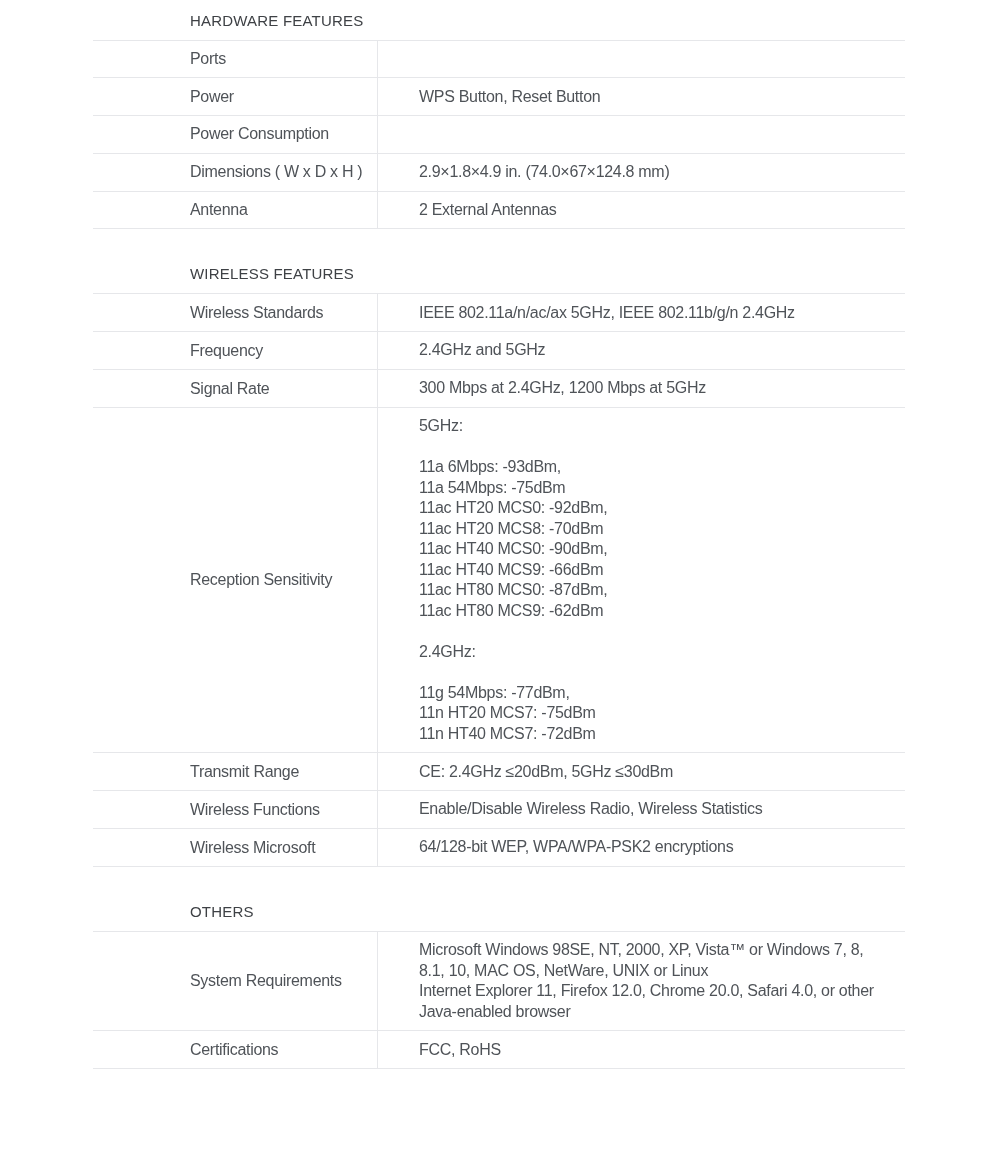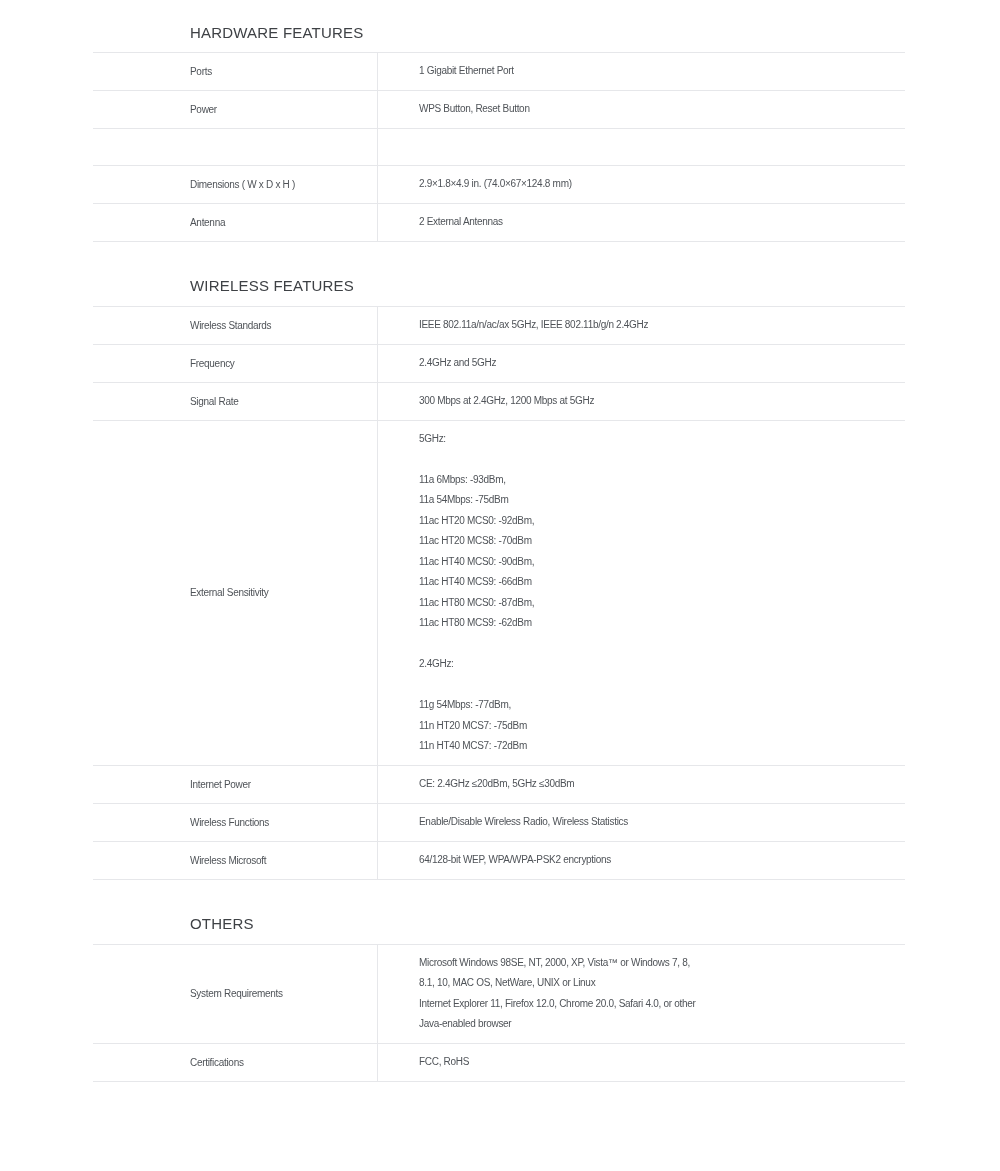--- a/index.html
+++ b/index.html
@@ -13,21 +13,20 @@
   body{
     width:1000px;
     height:1171px;
     background:var(--bg);
     font-family:"Liberation Sans", sans-serif;
     overflow:hidden;
   }
   .spec{
     margin-left:93px;
     width:812px;
-    padding-top:12px;
   }
   .section + .section{ margin-top:24px; }
   .section-title{
     margin:0;
     height:40px;
     display:flex;
     align-items:center;
     padding-left:97px;
     font-size:15px;
     font-weight:500;
@@ -46,21 +45,21 @@
     bottom:0;
     width:1px;
     background:var(--border);
   }
   .row{
     display:flex;
     min-height:37.4px;
     border-bottom:1px solid var(--border);
   }
   .cell{
-    font-size:10px;
+    font-size:16px;
     letter-spacing:-0.3px;
     color:var(--text);
   }
   .label{
     width:284px;
     flex:0 0 284px;
     padding-left:97px;
     display:flex;
     align-items:center;
   }
@@ -74,29 +73,29 @@
 </style>
 </head>
 <body>
 
 <main class="spec" id="sections-root">
   <section class="section">
     <h2 class="section-title">HARDWARE FEATURES</h2>
     <div class="rows">
   <div class="row">
     <div class="cell label">Ports</div>
-    <div class="cell value">1 Gigabit Ethernet Port</div>
   </div>
 
   <div class="row">
     <div class="cell label">Power</div>
     <div class="cell value">WPS Button, Reset Button</div>
   </div>
 
   <div class="row">
+    <div class="cell label">Power Consumption</div>
   </div>
 
   <div class="row">
     <div class="cell label">Dimensions ( W x D x H )</div>
     <div class="cell value">2.9×1.8×4.9 in. (74.0×67×124.8 mm)</div>
   </div>
 
   <div class="row">
     <div class="cell label">Antenna</div>
     <div class="cell value">2 External Antennas</div>
@@ -116,41 +115,41 @@
     <div class="cell label">Frequency</div>
     <div class="cell value">2.4GHz and 5GHz</div>
   </div>
 
   <div class="row">
     <div class="cell label">Signal Rate</div>
     <div class="cell value">300 Mbps at 2.4GHz, 1200 Mbps at 5GHz</div>
   </div>
 
   <div class="row">
-    <div class="cell label">External Sensitivity</div>
+    <div class="cell label">Reception Sensitivity</div>
     <div class="cell value">5GHz:
 
 11a 6Mbps: -93dBm,
 11a 54Mbps: -75dBm
 11ac HT20 MCS0: -92dBm,
 11ac HT20 MCS8: -70dBm
 11ac HT40 MCS0: -90dBm,
 11ac HT40 MCS9: -66dBm
 11ac HT80 MCS0: -87dBm,
 11ac HT80 MCS9: -62dBm
 
 2.4GHz:
 
 11g 54Mbps: -77dBm,
 11n HT20 MCS7: -75dBm
 11n HT40 MCS7: -72dBm</div>
   </div>
 
   <div class="row">
-    <div class="cell label">Internet Power</div>
+    <div class="cell label">Transmit Range</div>
     <div class="cell value">CE: 2.4GHz ≤20dBm, 5GHz ≤30dBm</div>
   </div>
 
   <div class="row">
     <div class="cell label">Wireless Functions</div>
     <div class="cell value">Enable/Disable Wireless Radio, Wireless Statistics</div>
   </div>
 
   <div class="row">
     <div class="cell label">Wireless Microsoft</div>

